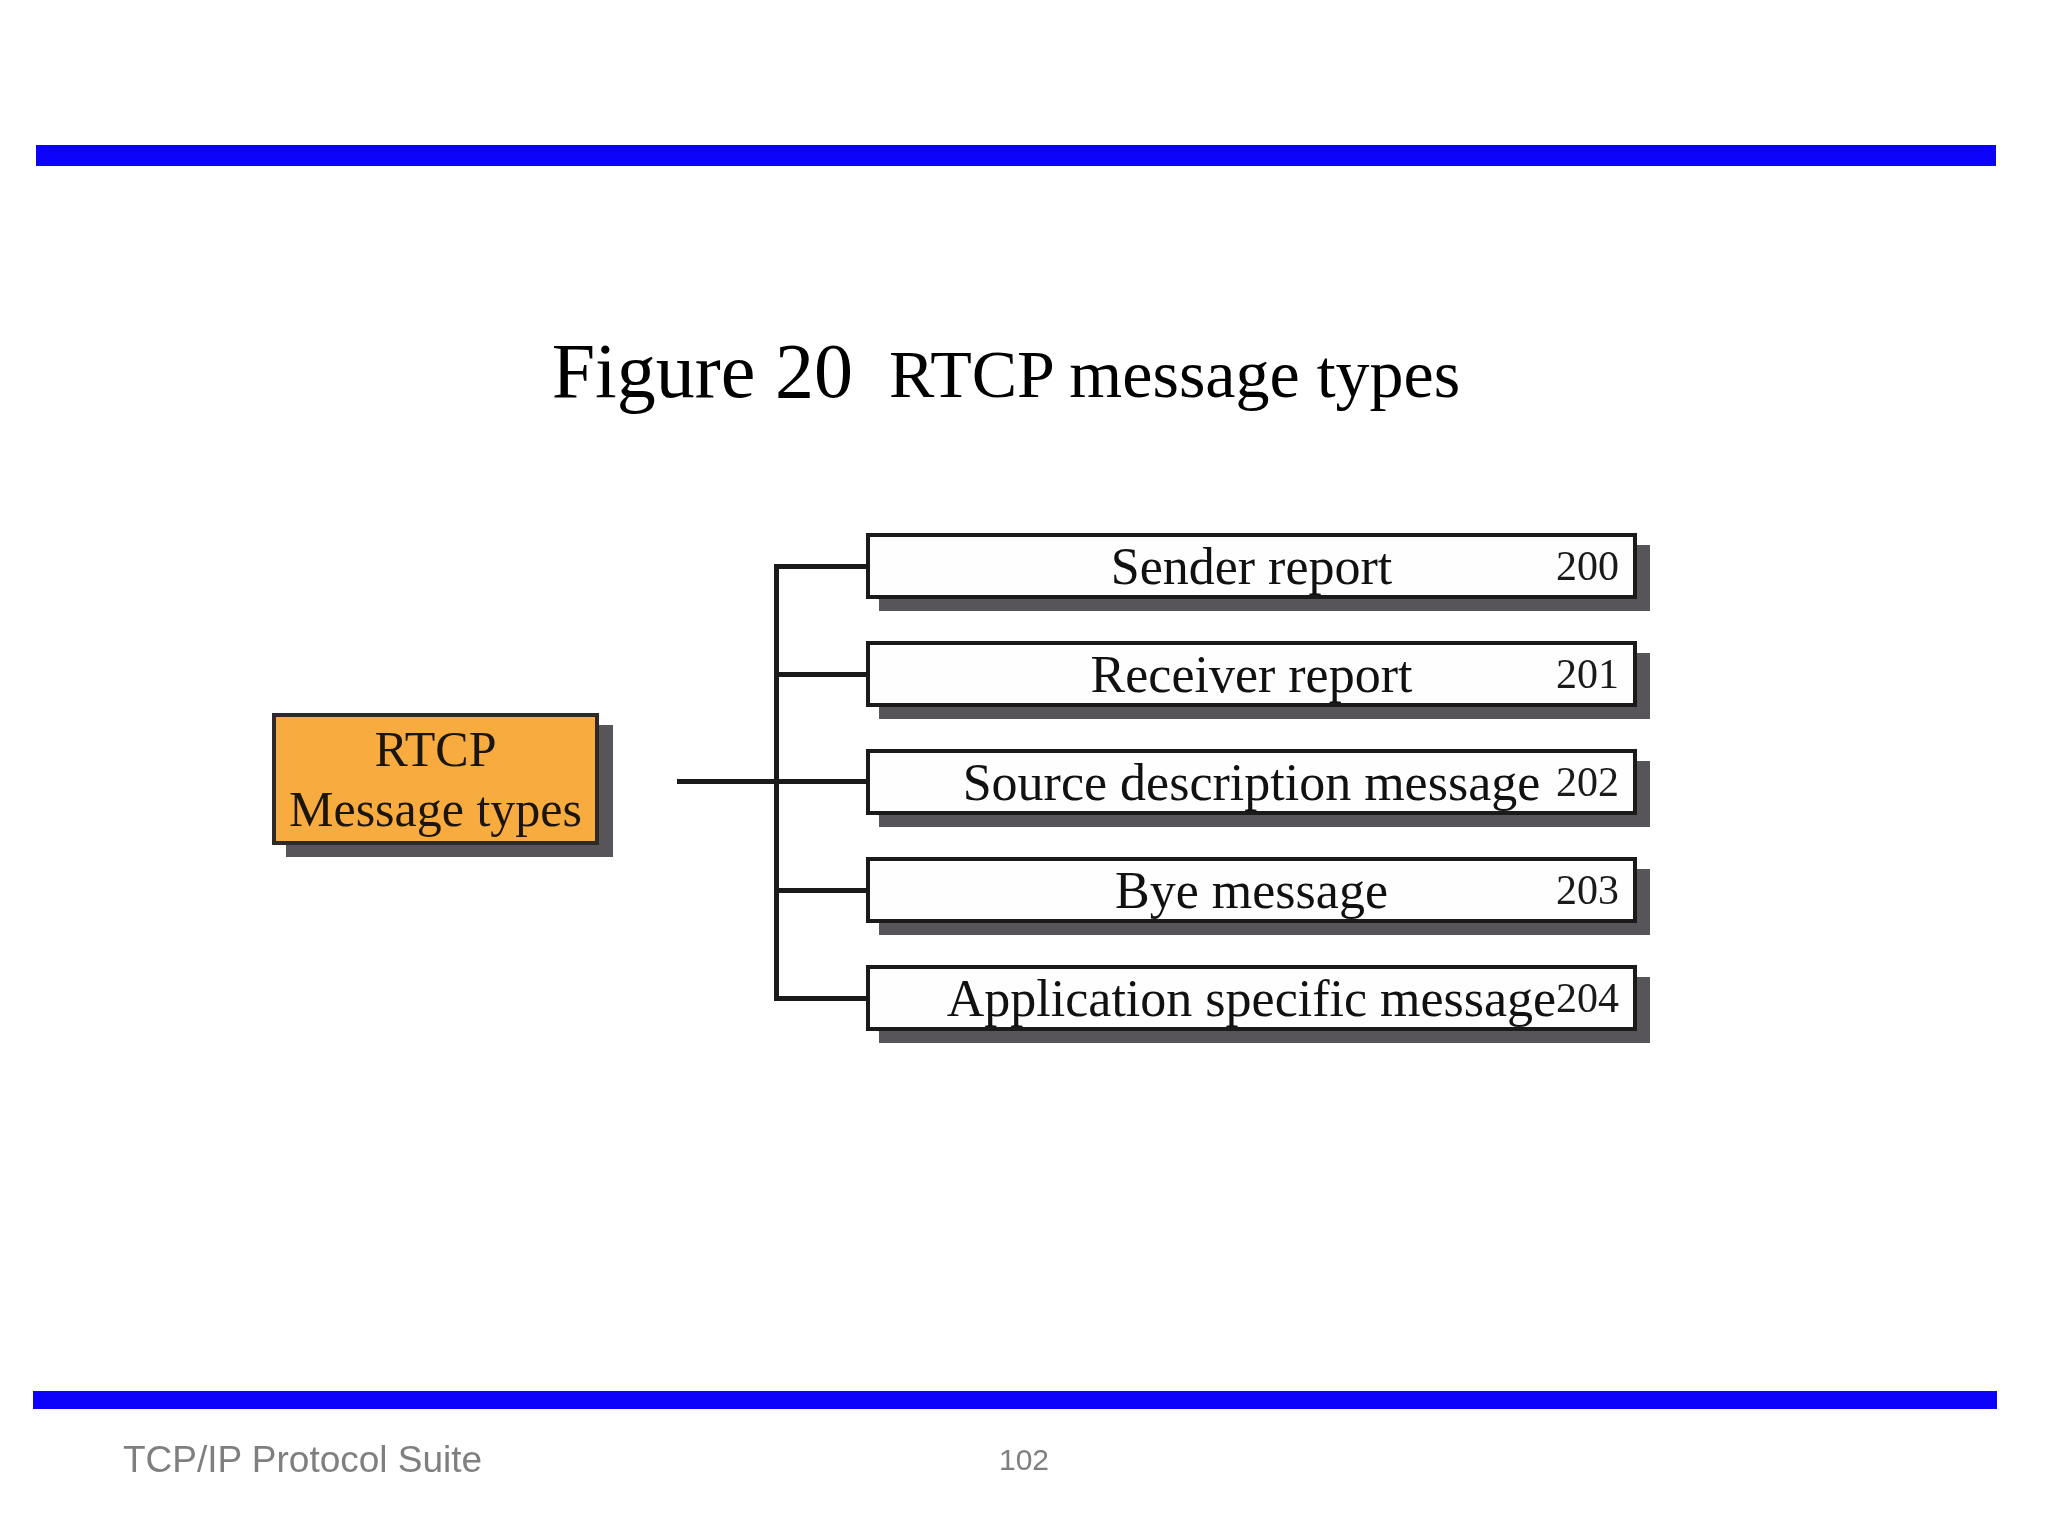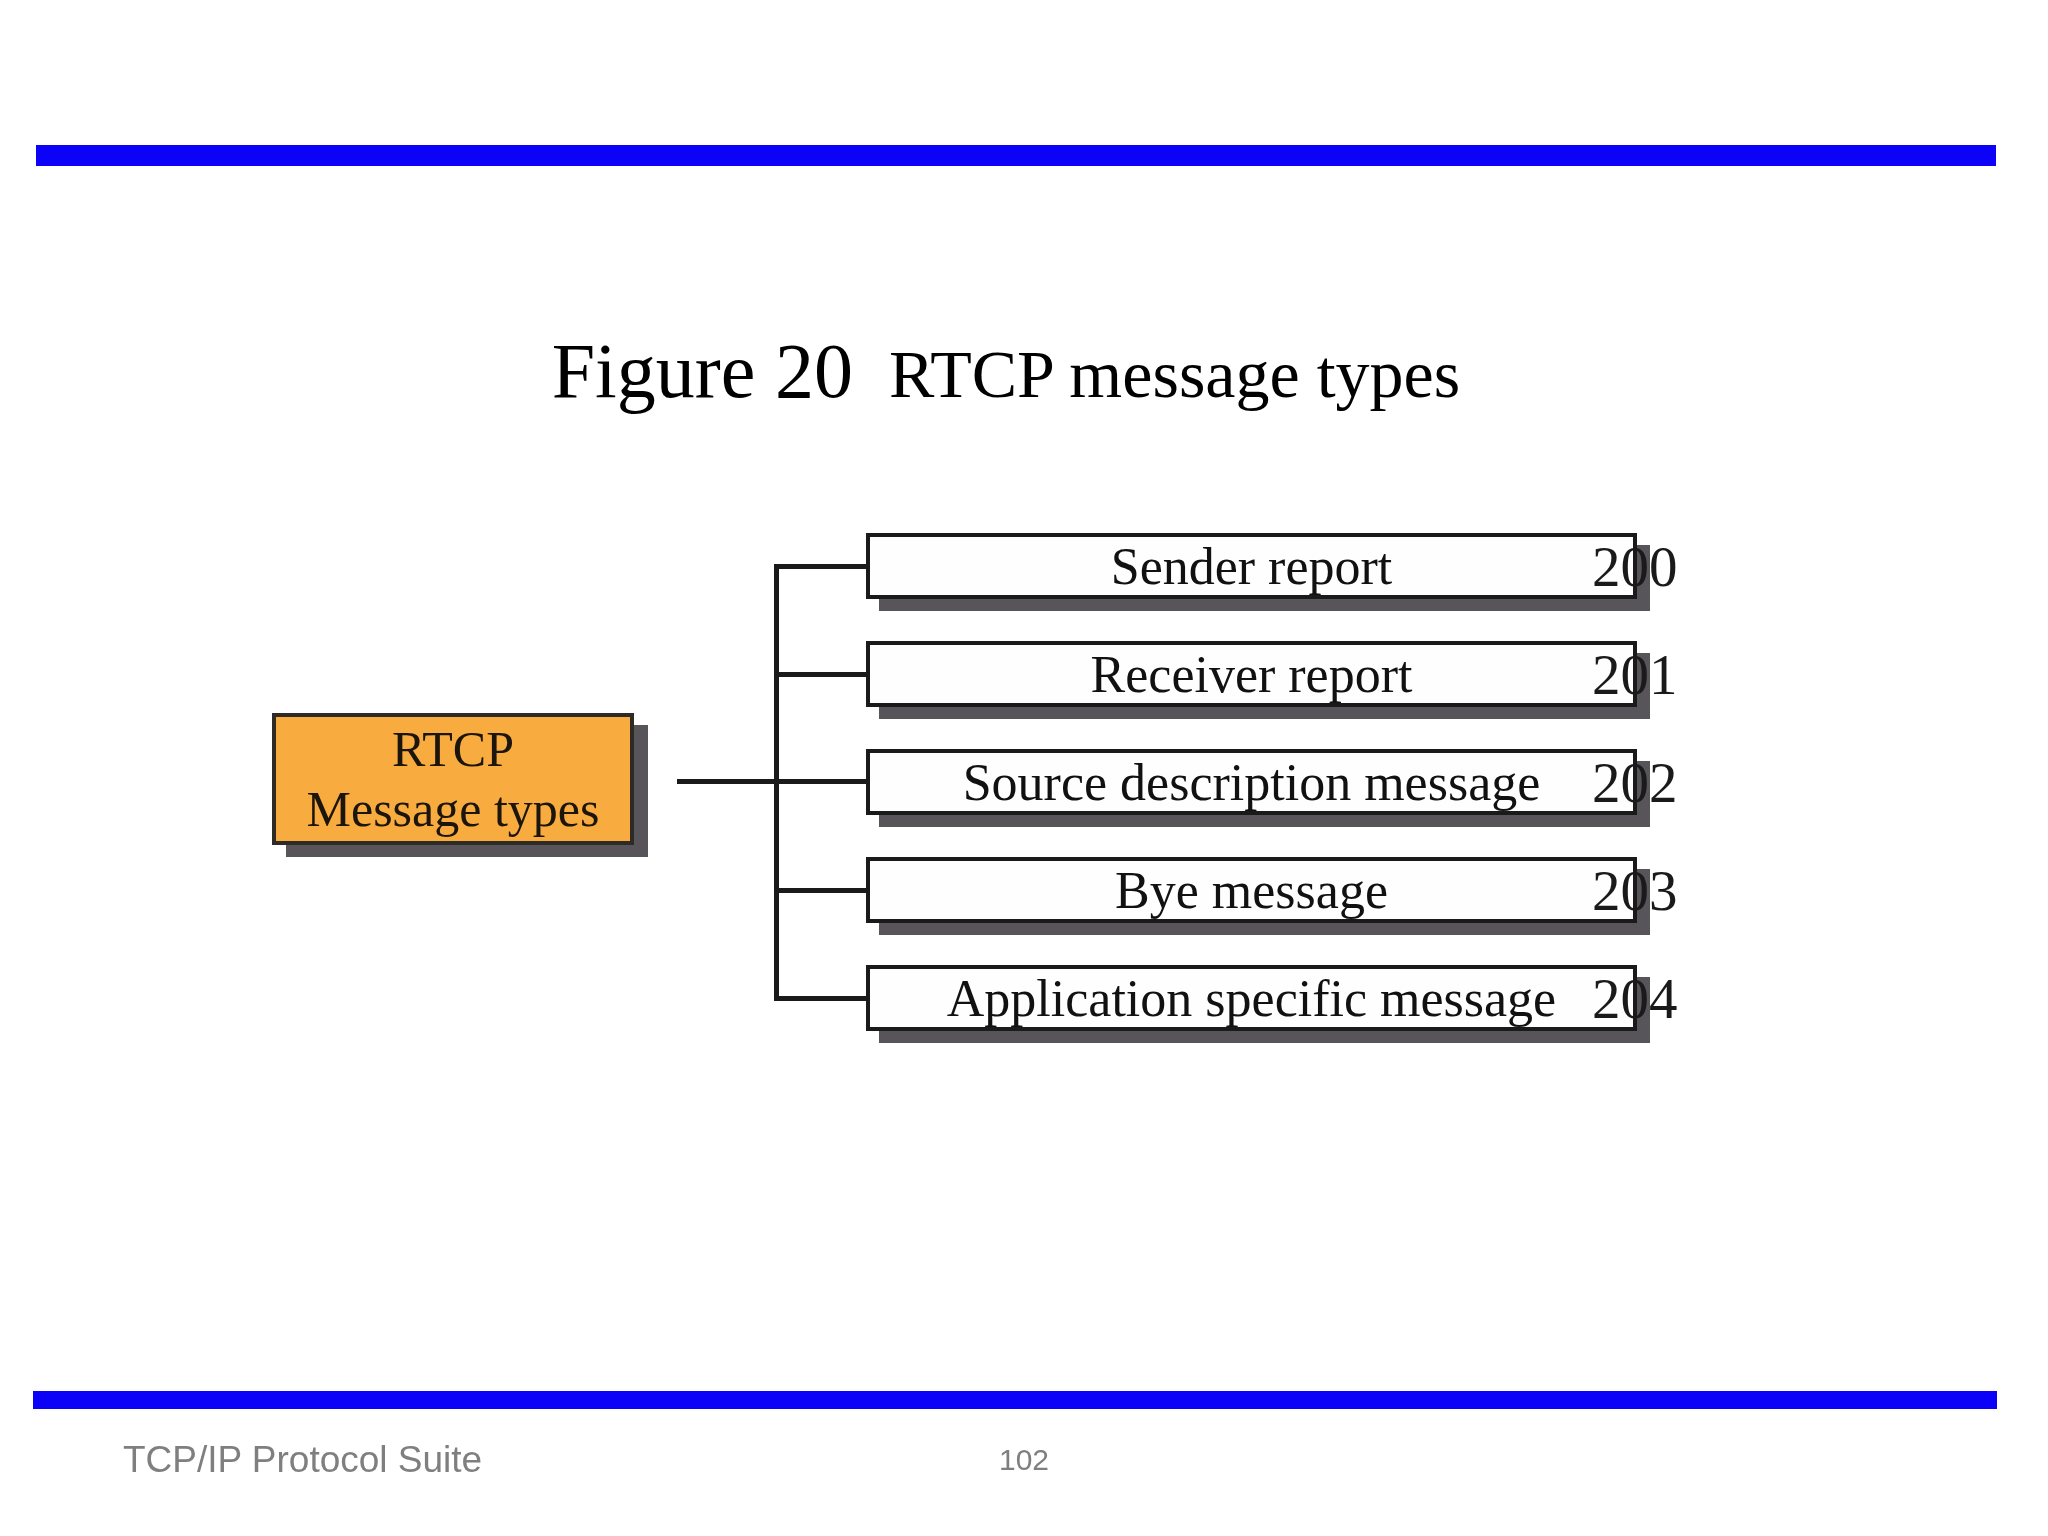--- a/index.html
+++ b/index.html
@@ -35,21 +35,21 @@
     transform: translateX(-18px);
     color: #000000;
     white-space: nowrap;
   }
   .title .fig-num { display: inline-block; font-size: 78px; line-height: 86px; }
   .title .fig-cap { display: inline-block; font-size: 68px; line-height: 86px; margin-left: 32px; }
 
   .root-box {
     position: absolute;
     left: 272px; top: 713px;
-    width: 362px; height: 132px;
+    width: 327px; height: 132px;
     background: var(--box-orange);
     border: 4px solid #2e2a25;
     box-shadow: 14px 12px 0 var(--shadow-gray);
     display: flex;
     flex-direction: column;
     justify-content: center;
     align-items: center;
     font-size: 50px;
     line-height: 60px;
     color: #1c150b;
@@ -75,25 +75,25 @@
     box-shadow: 13px 12px 0 var(--shadow-gray);
     display: flex;
     justify-content: center;
     align-items: center;
     font-size: 52px;
     color: #111111;
     white-space: nowrap;
   }
   .msg-code {
     position: absolute;
-    left: 1592px;
+    left: 1556px;
     width: 220px; height: 66px;
     display: flex;
     align-items: center;
-    font-size: 57px;
+    font-size: 42px;
     color: #1a1a1a;
   }
   .r0 { top: 533px; }
   .r1 { top: 641px; }
   .r2 { top: 749px; }
   .r3 { top: 857px; }
   .r4 { top: 965px; }
 
   .footer-left {
     position: absolute;

